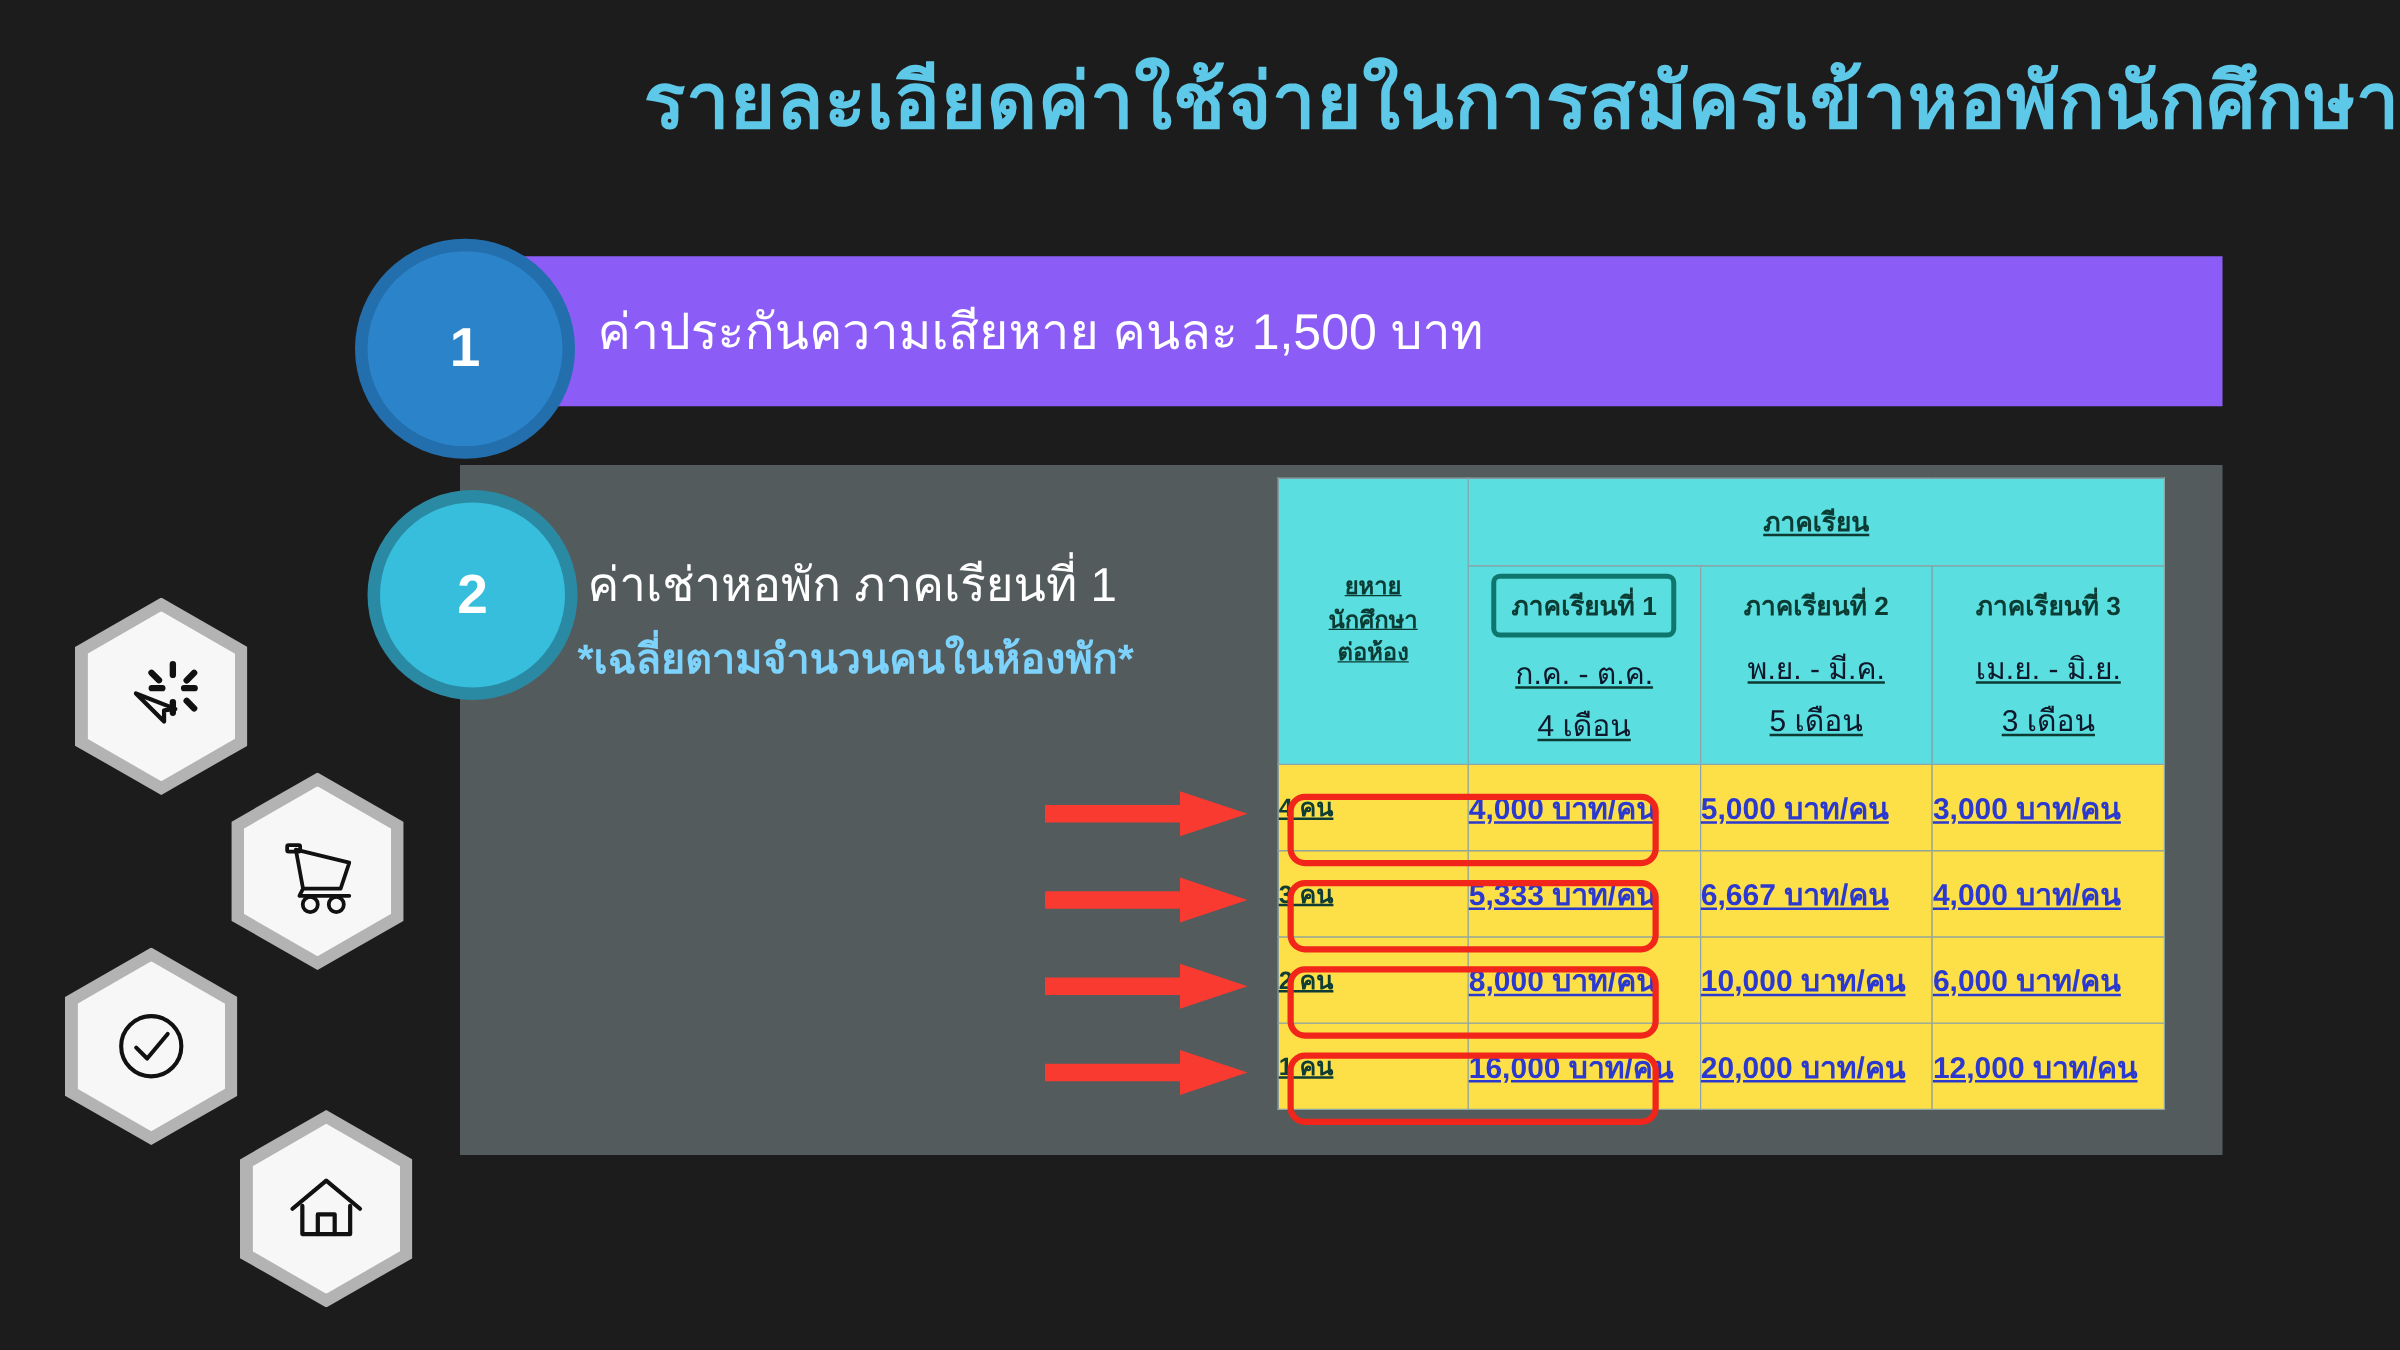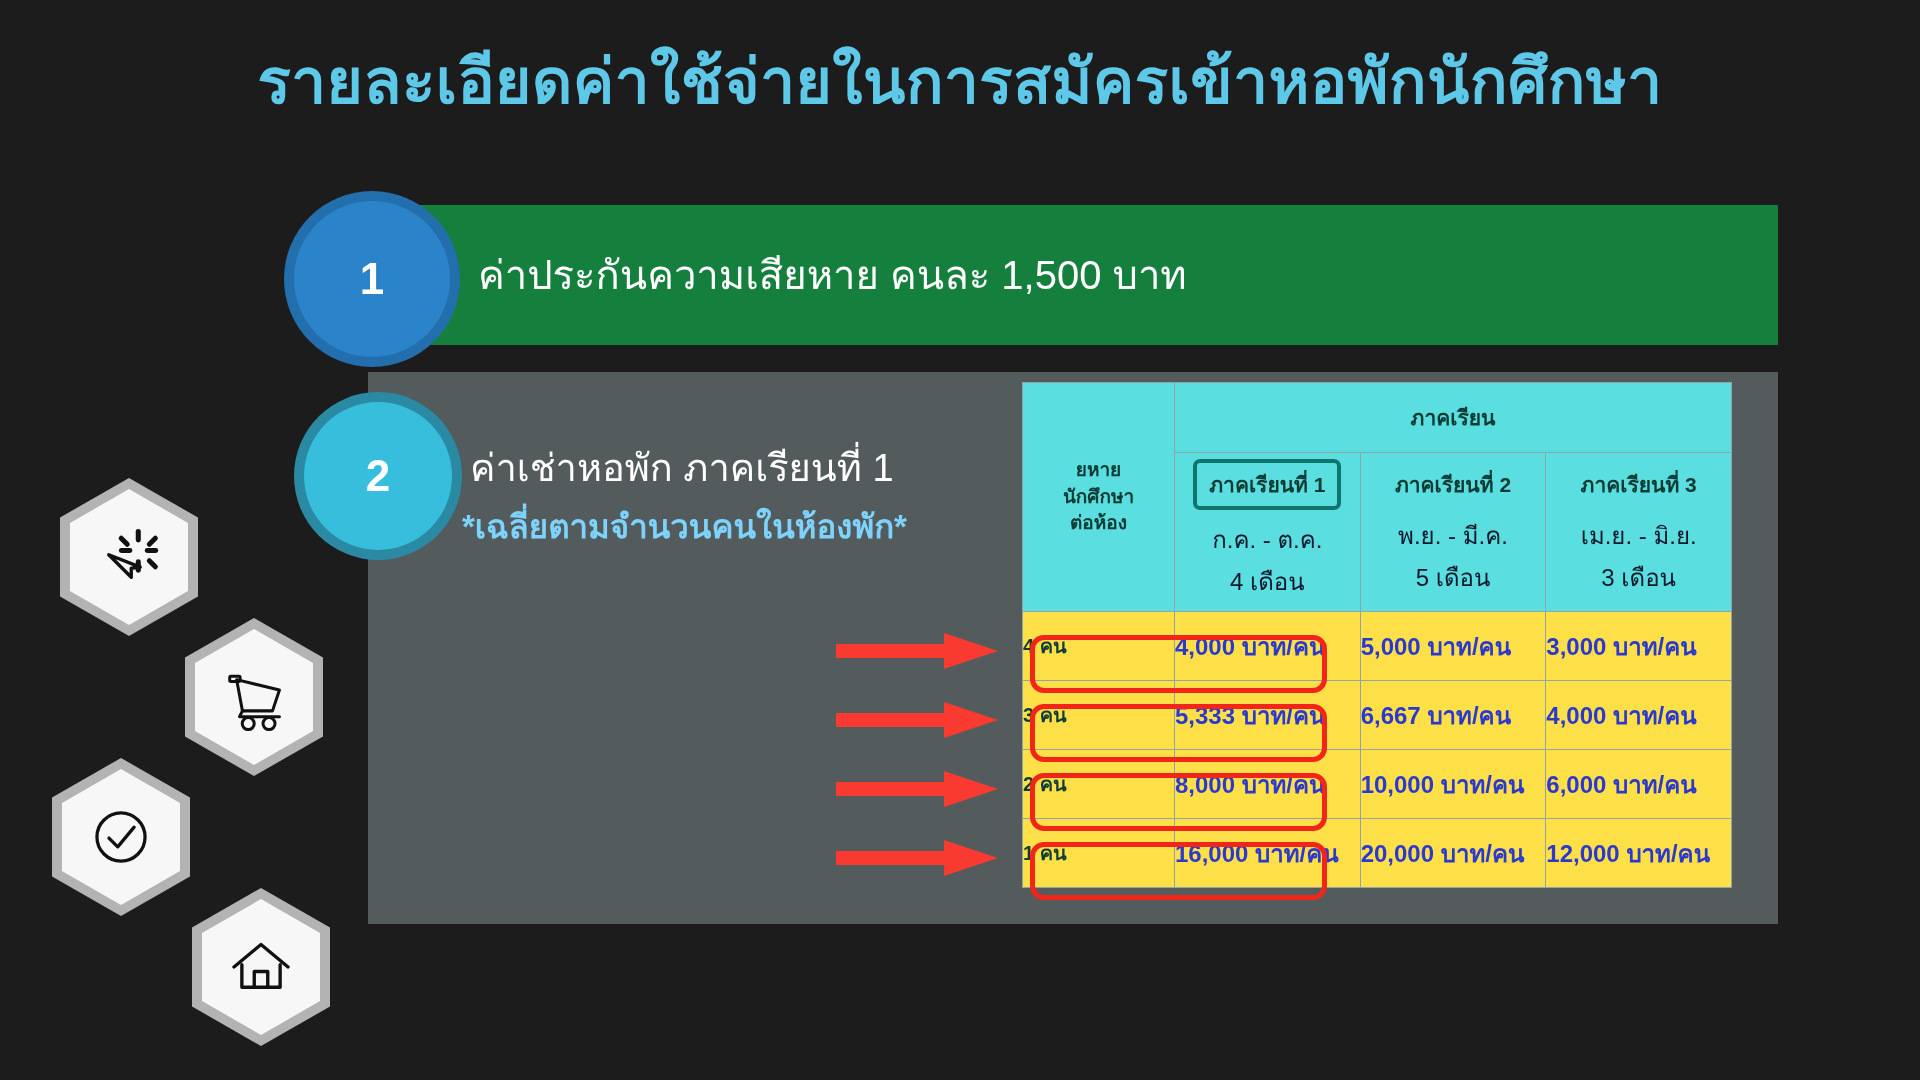--- a/index.html
+++ b/index.html
@@ -18,21 +18,21 @@
     height: 1080px;
     background: #1c1c1c;
   }
 
   
   #page-title {
     position: absolute;
     left: 0;
     top: 48px;
     width: 1920px;
-    text-align: center;
+    text-align: right;
     color: #5ec8e8;
     font-size: 62px;
     font-weight: bold;
     letter-spacing: 0.5px;
     line-height: 1.1;
     white-space: nowrap;
   }
 
   
   .hex {
@@ -60,22 +60,22 @@
   #hex-cart   { left: 185px; top: 618px; }
   #hex-check  { left: 52px;  top: 758px; }
   #hex-home   { left: 192px; top: 888px; }
 
   
   #banner-1 {
     position: absolute;
     left: 368px;
     top: 205px;
     width: 1410px;
-    height: 140px;
-    background: #15803d;
+    height: 120px;
+    background: #8b5cf6;
     display: flex;
     align-items: center;
   }
   #banner-1-text {
     margin-left: 110px;
     color: #ffffff;
     font-size: 40px;
     font-weight: normal;
     white-space: nowrap;
   }
@@ -147,20 +147,21 @@
     top: 382px;
     width: 710px;
     border-collapse: collapse;
     table-layout: fixed;
     font-size: 17px;
   }
   #fee-table td, #fee-table th {
     border: 1px solid #8fa6a9;
     vertical-align: middle;
     padding: 0;
+    text-decoration: underline;
   }
   .th-cyan {
     background: #5adee0;
     color: #0c3b34;
     font-weight: bold;
   }
   #col-count {
     width: 152px;
     font-size: 19px;
     line-height: 1.42;

